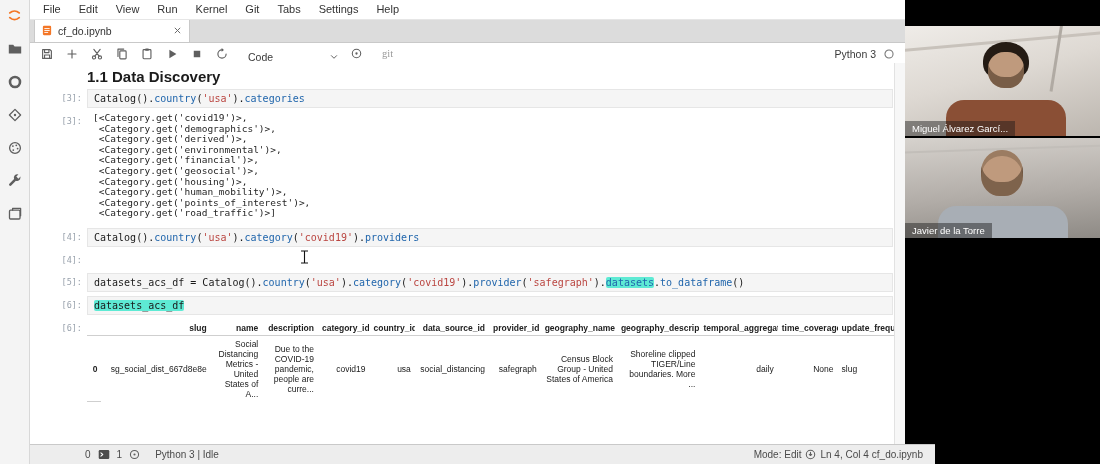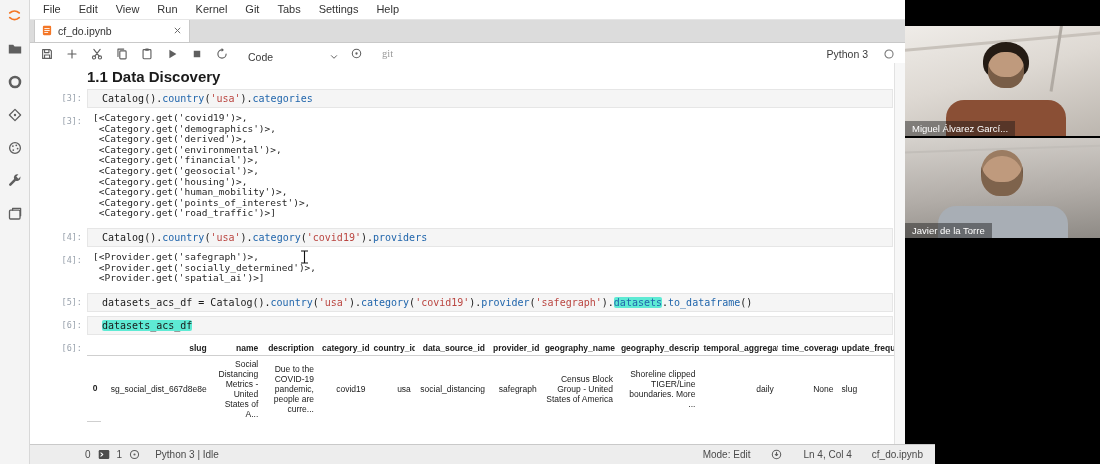--- a/index.html
+++ b/index.html
@@ -26,35 +26,35 @@
   .tab .tablabel{flex:1;margin-left:5px;overflow:hidden;white-space:nowrap;}
   .tab .tabclose{color:#666;}
 
   .toolbar{height:21px;background:#fff;border-bottom:1px solid #e0e0e0;display:flex;
            align-items:center;padding:0 10px;font-size:10.5px;color:#3a3a3a;}
   .toolbar .ticon{display:inline-flex;align-items:center;margin-right:11px;}
   .celltype{display:inline-flex;align-items:flex-start;justify-content:space-between;width:92px;
             margin-left:8px;margin-right:10px;margin-top:8px;}
   .gitlabel{color:#9a9a9a;margin-left:8px;font-family:"Liberation Serif",serif;}
   .tspacer{flex:1;}
-  .kernelname{margin-right:15px;color:#3a3a3a;}
+  .kernelname{margin-right:7px;color:#3a3a3a;}
 
   
   .content{position:absolute;left:0;right:0;top:63px;bottom:20px;background:#fff;overflow:hidden;}
   .scrolltrack{position:absolute;right:0;top:0;bottom:0;width:10px;background:#f7f7f7;
                border-left:1px solid #e2e2e2;}
   .nbpad{position:absolute;left:0;top:0;right:11px;bottom:0;overflow:hidden;}
 
   .md-heading{margin:5px 0 0 57px;font-size:15px;font-weight:bold;color:#1b1b1b;}
   .md-para{margin:10px 0 15px 57px;font-size:11px;color:#3c3c3c;}
 
   .cell{display:flex;margin:4px 0;}
   .prompt{width:52px;min-width:52px;text-align:right;padding-right:5px;padding-top:4px;
           font-family:"DejaVu Sans Mono",monospace;font-size:8.5px;color:#98a1ac;}
-  .editor{flex:1;margin-right:1px;background:#f5f5f5;border:1px solid #e6e6e6;padding:3px 14px;
+  .editor{flex:1;margin-right:1px;background:#f5f5f5;border:1px solid #e6e6e6;padding:3px 6px;
           font-family:"DejaVu Sans Mono",monospace;font-size:10px;color:#1a1a1a;white-space:pre;overflow:hidden;}
   .outrow{display:flex;margin:2px 0 8px 0;}
   .outrow pre{margin:0;padding:1px 6px;font-family:"DejaVu Sans Mono",monospace;font-size:9.5px;
               line-height:10.6px;color:#1f1f1f;white-space:pre;}
   .tok-p{color:#2166ac;}
   .tok-s{color:#ba4540;}
   .tok-h{background:#5eead4;border-radius:2px;}
 
   
   .dfwrap{flex:1;overflow:hidden;margin-top:2px;}
@@ -63,21 +63,21 @@
   table.df th{font-weight:bold;text-align:right;padding:2px 4px;border-bottom:1px solid #cfcfcf;
               white-space:nowrap;overflow:hidden;}
   table.df td{text-align:right;padding:3px 4px;vertical-align:middle;word-wrap:break-word;}
   table.df .la{text-align:left;}
 
   
   .statusbar{position:absolute;left:0;bottom:0;width:905px;height:20px;background:#ededed;
              border-top:1px solid #c9c9c9;display:flex;align-items:center;font-size:10px;color:#4a4a4a;
              box-sizing:border-box;z-index:6;}
   .statusbar .sb-left{display:flex;align-items:center;margin-left:55px;gap:6px;}
-  .statusbar .sb-right{display:flex;align-items:center;margin-left:auto;margin-right:12px;gap:20px;}
+  .statusbar .sb-right{display:flex;align-items:center;margin-left:auto;margin-right:12px;gap:3px;}
   .sbicon{display:inline-flex;align-items:center;}
 
   
   .videos{position:absolute;left:905px;top:0;width:195px;height:464px;background:#000;}
   .video{position:absolute;left:0;width:195px;overflow:hidden;margin-top:26px;}
   .v1{top:0;height:110px;background:linear-gradient(165deg,#efece8 0%,#ded9d3 45%,#bcb6af 100%);}
   .v2{top:112px;height:100px;background:linear-gradient(175deg,#d6d2cd 0%,#b2ada8 55%,#8e8a85 100%);}
   .beam{position:absolute;background:#c8c2bb;}
   .v1 .beam1{left:-6px;top:14px;width:210px;height:3px;transform:rotate(-5deg);}
   .v1 .beam2{left:150px;top:-4px;width:3px;height:70px;background:#b0aaa3;transform:rotate(9deg);}
@@ -241,23 +241,20 @@
  &lt;Category.get('human_mobility')&gt;,
  &lt;Category.get('points_of_interest')&gt;,
  &lt;Category.get('road_traffic')&gt;]</pre>
             </div>
             <div class="cell">
               <span class="prompt">[4]:</span>
               <div class="editor"><span>Catalog().</span><span class="tok-p">country</span><span>(</span><span class="tok-s">'usa'</span><span>).</span><span class="tok-p">category</span><span>(</span><span class="tok-s">'covid19'</span><span>).</span><span class="tok-p">providers</span></div>
             </div>
             <div class="outrow">
               <span class="prompt">[4]:</span>
-              <pre>[&lt;Provider.get('safegraph')&gt;,
- &lt;Provider.get('socially_determined')&gt;,
- &lt;Provider.get('spatial_ai')&gt;]</pre>
             </div>
             <div class="cell">
               <span class="prompt">[5]:</span>
               <div class="editor"><span>datasets_acs_df = Catalog().</span><span class="tok-p">country</span><span>(</span><span class="tok-s">'usa'</span><span>).</span><span class="tok-p">category</span><span>(</span><span class="tok-s">'covid19'</span><span>).</span><span class="tok-p">provider</span><span>(</span><span class="tok-s">'safegraph'</span><span>).</span><span class="tok-p tok-h">datasets</span><span>.</span><span class="tok-p">to_dataframe</span><span>()</span></div>
             </div>
             <div class="cell">
               <span class="prompt">[6]:</span>
               <div class="editor"><span class="tok-h">datasets_acs_df</span></div>
             </div>
             <div class="outrow">

